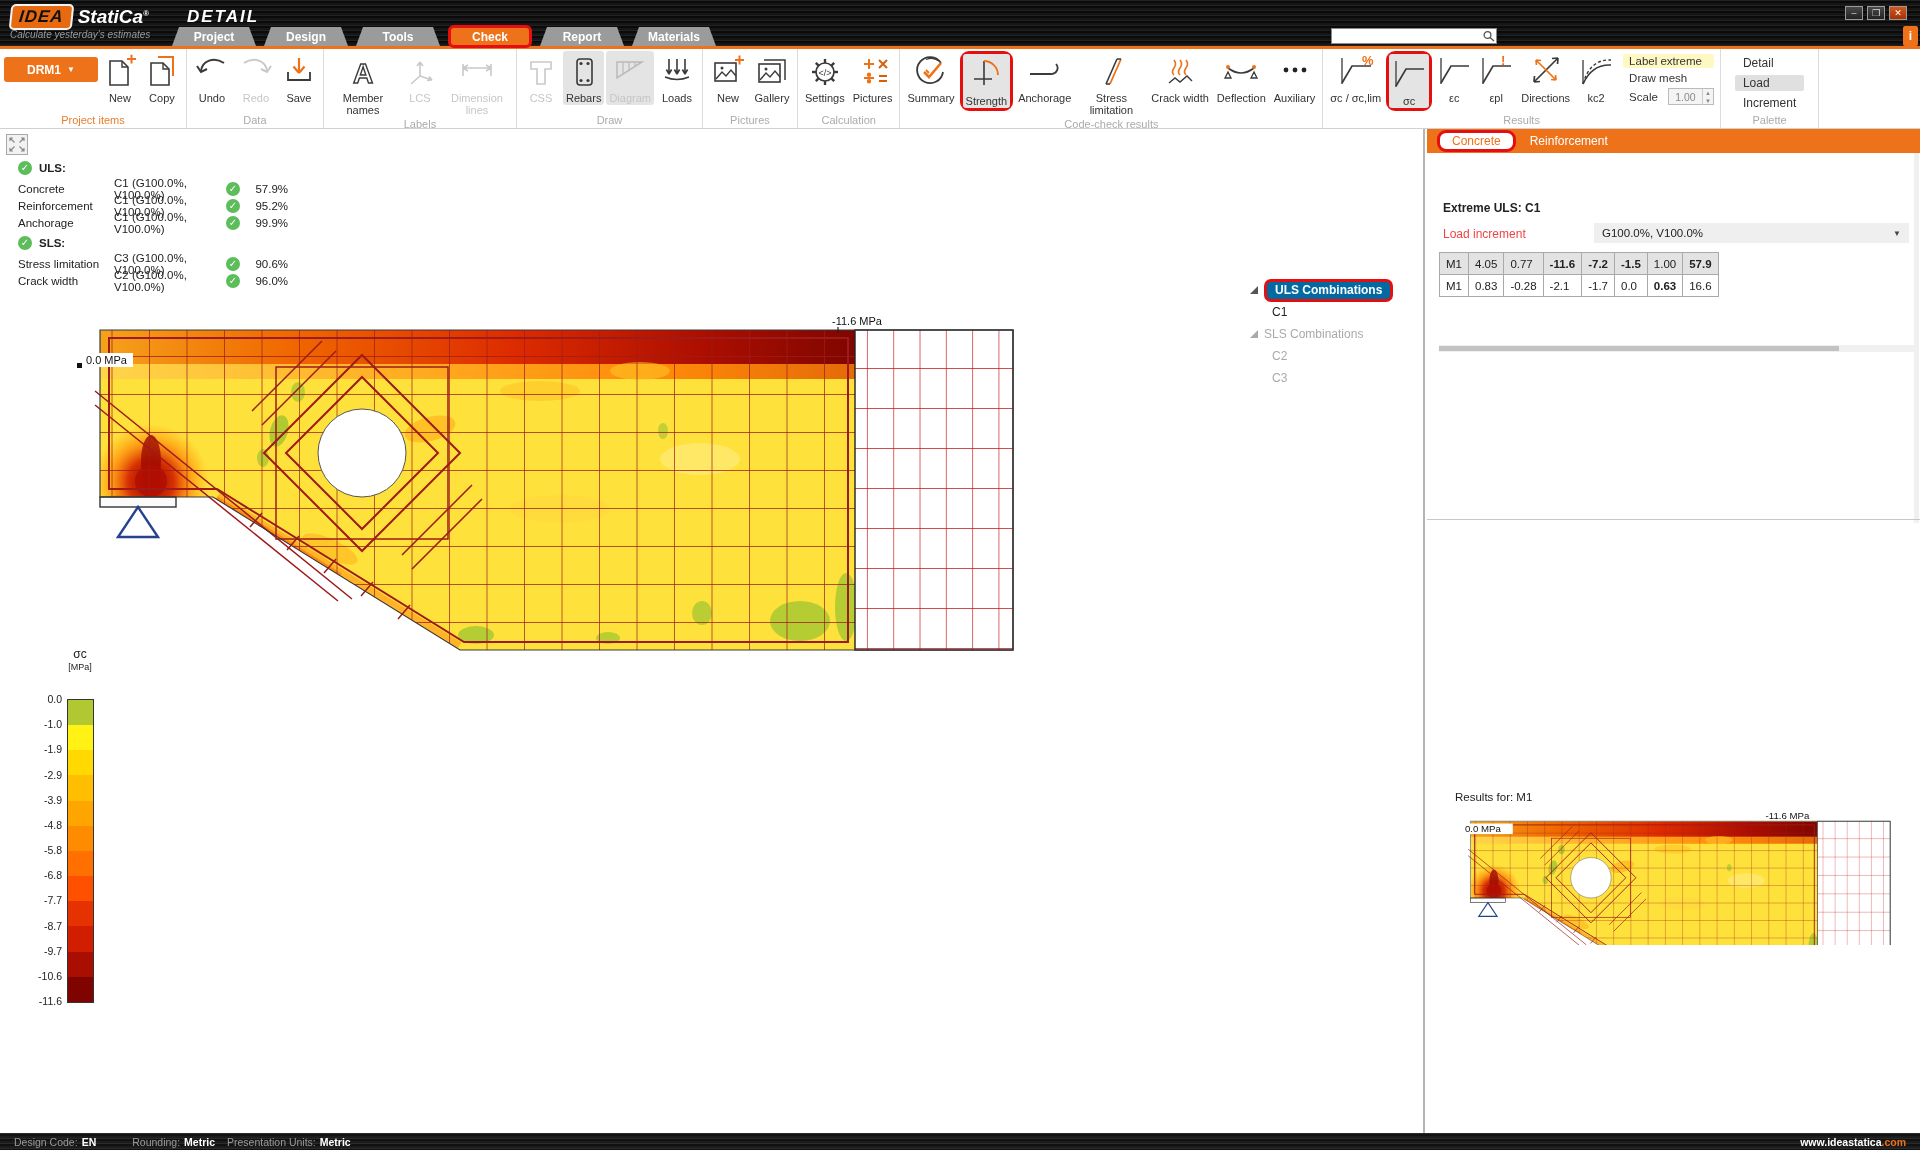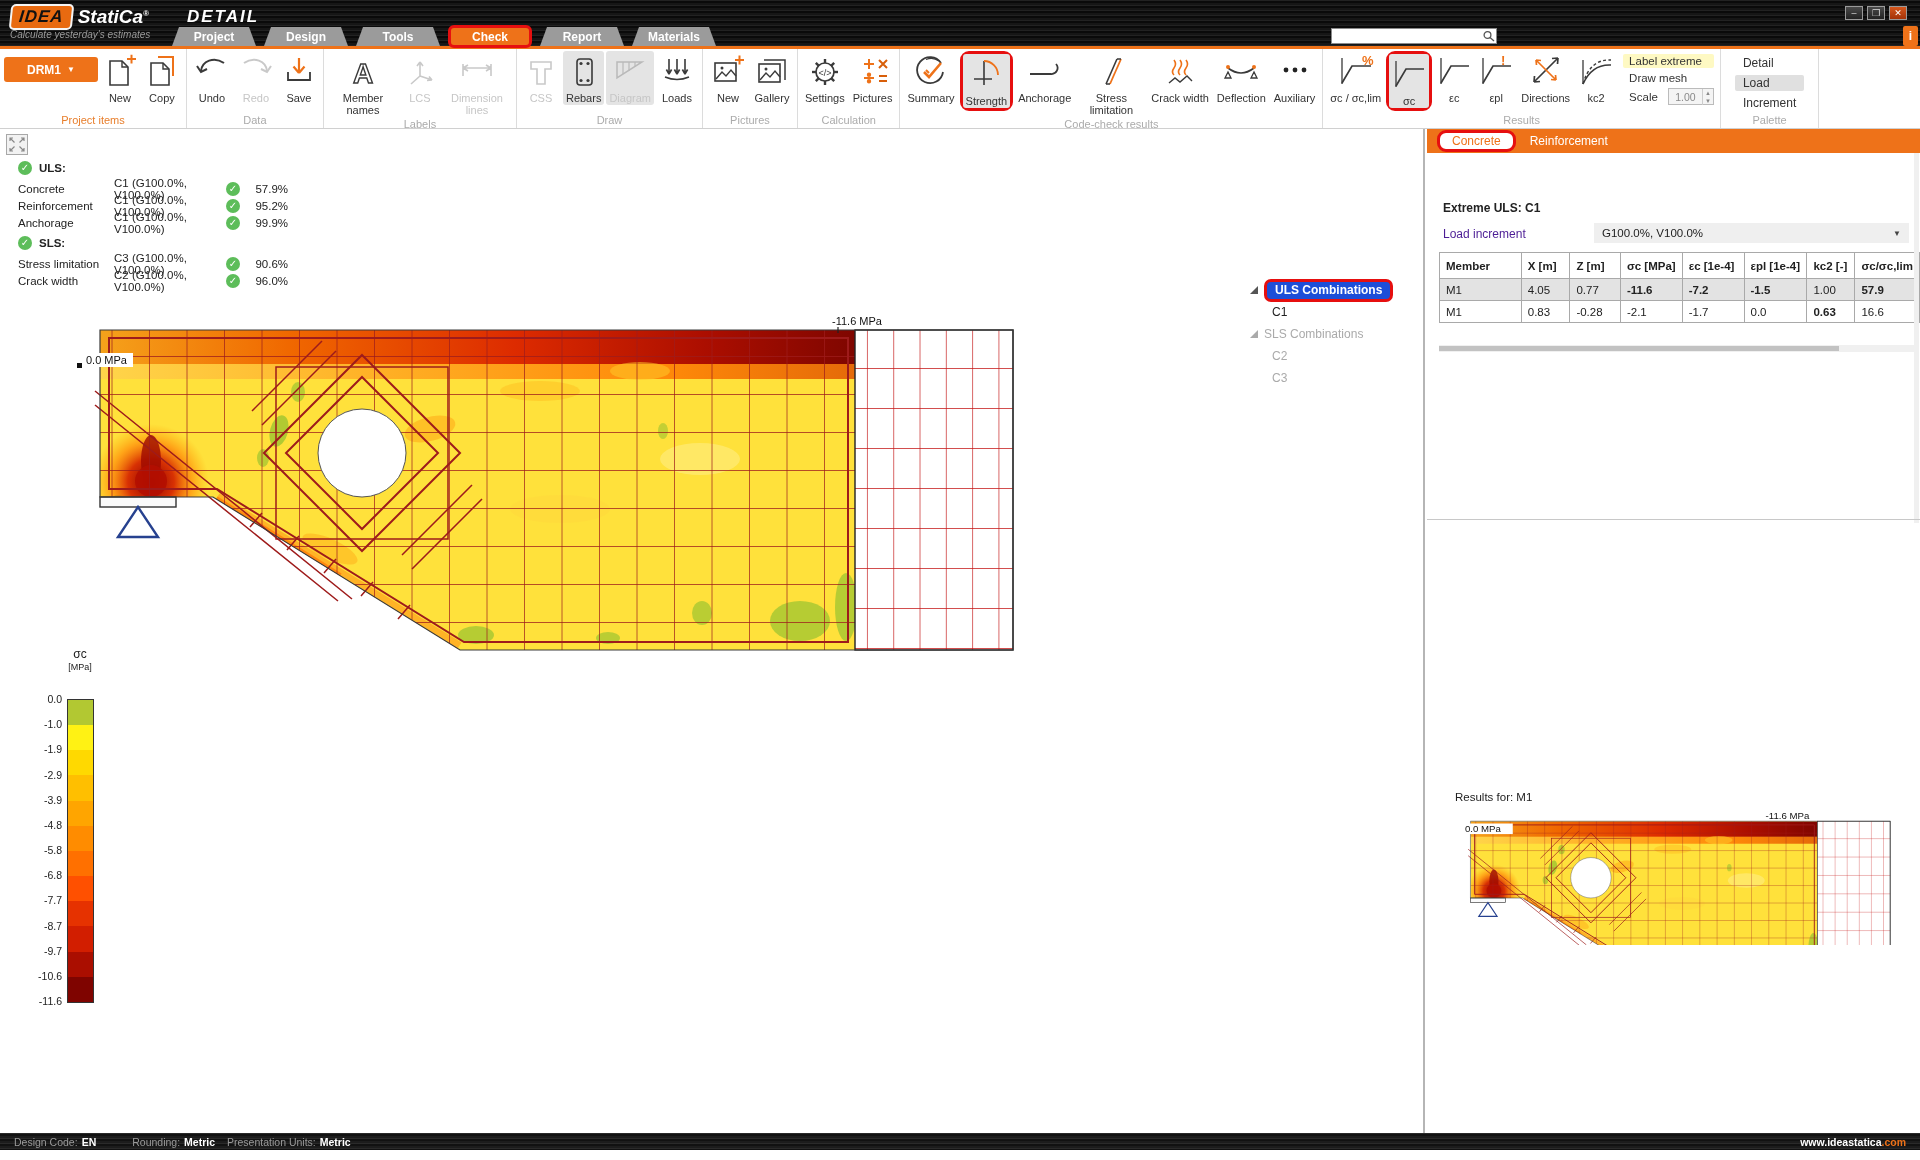--- a/index.html
+++ b/index.html
@@ -85,30 +85,30 @@
   .legend .lbar { position:absolute; left:37px; top:52px; width:27px; border:1px solid #333; }
   .legend .lcell { width:25px; height:25.17px; }
   .legend .ltick { position:absolute; left:0; width:32px; text-align:right; font-size:10.5px; color:#222; }
 
   .tree { position:absolute; left:1250px; top:150px; width:176px; font-size:12px; color:#222; }
   .tree .trow { display:flex; align-items:center; height:22px; gap:6px; }
   .tree .tri { width:8px; height:8px; clip-path:polygon(100% 0,100% 100%,0 100%); background:#555; flex:0 0 8px; }
   .tree .tri.dim { background:#aaa; }
   .tree .tind { margin-left:22px; }
   .tree .dim { color:#aaa; }
-  .uls-chip { background:#1d4ed8; color:#fff; font-weight:bold; border:3px solid #e60f0f;
+  .uls-chip { background:#0369a1; color:#fff; font-weight:bold; border:3px solid #e60f0f;
     border-radius:7px; padding:0 8px; line-height:17px; }
 
   
   .panel { position:absolute; left:1427px; top:0; width:493px; height:1004px; background:#fff; }
   .panel-tabs { height:24px; background:#ee7219; display:flex; align-items:center; gap:14px; padding-left:10px; }
   .ptab { color:#fff; font-size:12px; }
   .ptab.active { background:#fff; color:#ee7219; border:3px solid #e60f0f; border-radius:9px; padding:0 12px; line-height:16px; }
   .extreme { position:absolute; left:16px; top:72px; font-weight:bold; font-size:12px; color:#222; }
-  .loadinc-label { position:absolute; left:16px; top:98px; font-size:12px; color:#4c1d95; }
+  .loadinc-label { position:absolute; left:16px; top:98px; font-size:12px; color:#ef4444; }
   .loadinc { position:absolute; left:167px; top:94px; width:315px; height:20px; background:#efefef;
     display:flex; align-items:center; font-size:11.5px; color:#222; padding:0 8px; }
   .loadinc .dd { margin-left:auto; font-size:8px; color:#444; }
 
   table.res { position:absolute; left:12px; top:123px; border-collapse:collapse; font-size:11.5px; color:#222; }
   table.res th, table.res td { border:1px solid #a9a9a9; padding:2px 6px; text-align:left; white-space:nowrap; }
   table.res th { font-weight:bold; height:26px; background:#fff; }
   table.res td { height:22px; }
   tr.selrow td { background:#e3e3e3; }
   td.b { font-weight:bold; }
@@ -748,30 +748,20 @@
 
       <div class="extreme">Extreme ULS: C1</div>
       <div class="loadinc-label">Load increment</div>
       <div class="loadinc">
         <span>G100.0%, V100.0%</span>
         <span class="dd">▼</span>
       </div>
 
       <table class="res">
         <tbody>
-            <tr>
-          <th style="width:83px">Member</th>
-          <th style="width:49px">X [m]</th>
-          <th style="width:51px">Z [m]</th>
-          <th style="width:60px">σc [MPa]</th>
-          <th style="width:62px">εc [1e-4]</th>
-          <th style="width:63px">εpl [1e-4]</th>
-          <th style="width:48px">kc2 [-]</th>
-          <th style="width:61px">σc/σc,lim</th>
-        </tr>
         <tr class="selrow">
           <td>M1</td>
           <td>4.05</td>
           <td>0.77</td>
           <td class="b">-11.6</td>
           <td class="b">-7.2</td>
           <td class="b">-1.5</td>
           <td>1.00</td>
           <td class="b">57.9</td>
         </tr>

